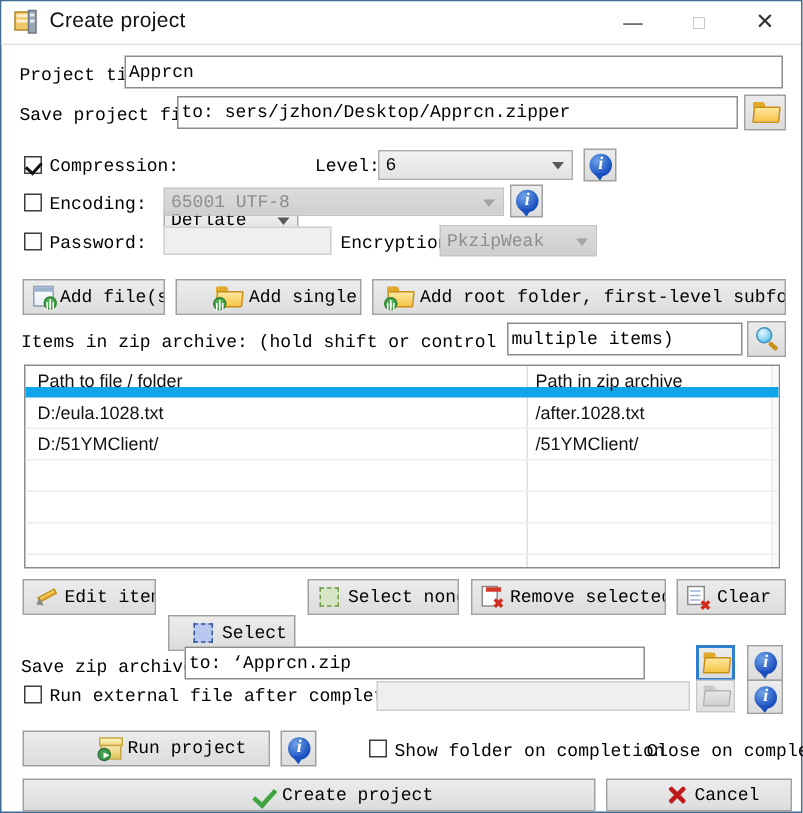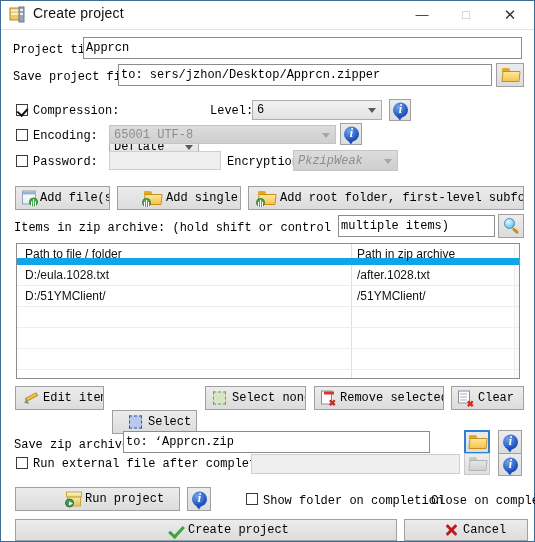--- a/index.html
+++ b/index.html
@@ -299,21 +299,21 @@
   <div class="btn" style="left:339px;top:122px;width:22px;height:22px;">
     <span class="bi" style="left:3px;">
         <span class="infoi"></span>
       </span>
   </div>
 
   <div class="cb" style="left:15px;top:154px;"></div>
   <div class="lbl" style="left:32px;top:154px;">Password:</div>
   <div class="tbox disabled" style="left:108px;top:150px;width:112px;height:19px;line-height:17px;"></div>
   <div class="lbl" style="left:226px;top:154px;">Encryption:</div>
-  <div class="combo disabled" style="left:292px;top:149px;width:105px;height:21px;font-style:italic;">
+  <div class="combo disabled" style="left:292px;top:149px;width:105px;height:21px;">
     <span class="cv">PkzipWeak</span>
     <span class="arrow"></span>
   </div>
 
   <div class="btn" style="left:14px;top:185px;width:95px;height:24px;">
     <span class="bi" style="left:6px;">
       <span class="addfile">
           <span class="sq"></span>
           <span class="hd"></span>
           <span class="plus" style="left:7px;bottom:-1px;"></span>

